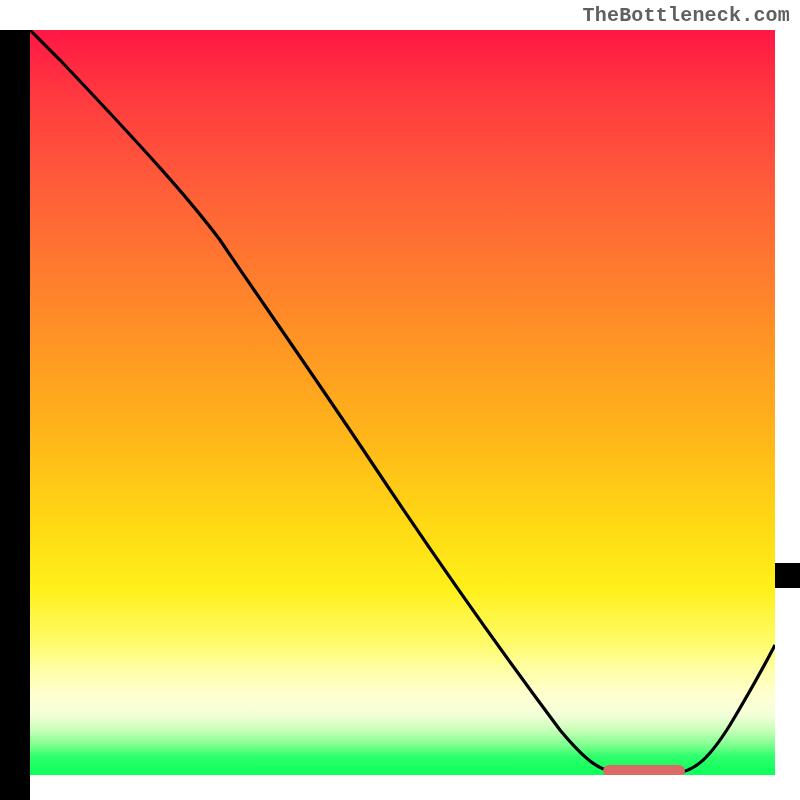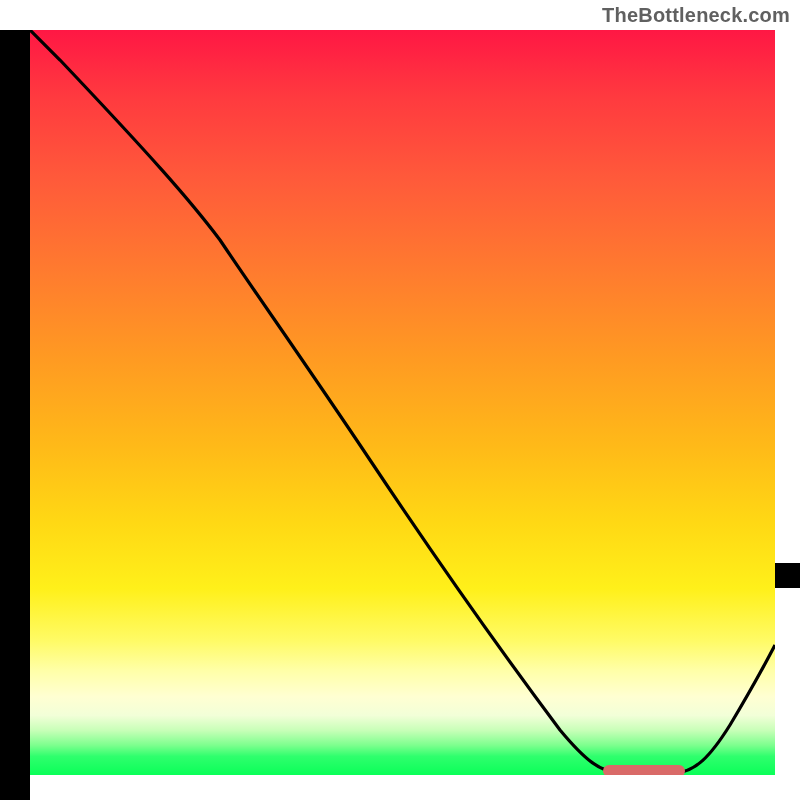--- a/index.html
+++ b/index.html
@@ -8,20 +8,21 @@
     width: 800px;
     height: 800px;
     background: #ffffff;
     font-family: Arial, Helvetica, sans-serif;
     overflow: hidden;
   }
   .wrap {
     position: relative;
     width: 800px;
     height: 588px;
+    font-family: Liberation Mono, monospace;
   }
   .attribution {
     position: absolute;
     top: 4px;
     right: 10px;
     font-size: 20px;
     font-weight: bold;
     color: #606060;
     letter-spacing: 0.2px;
   }

